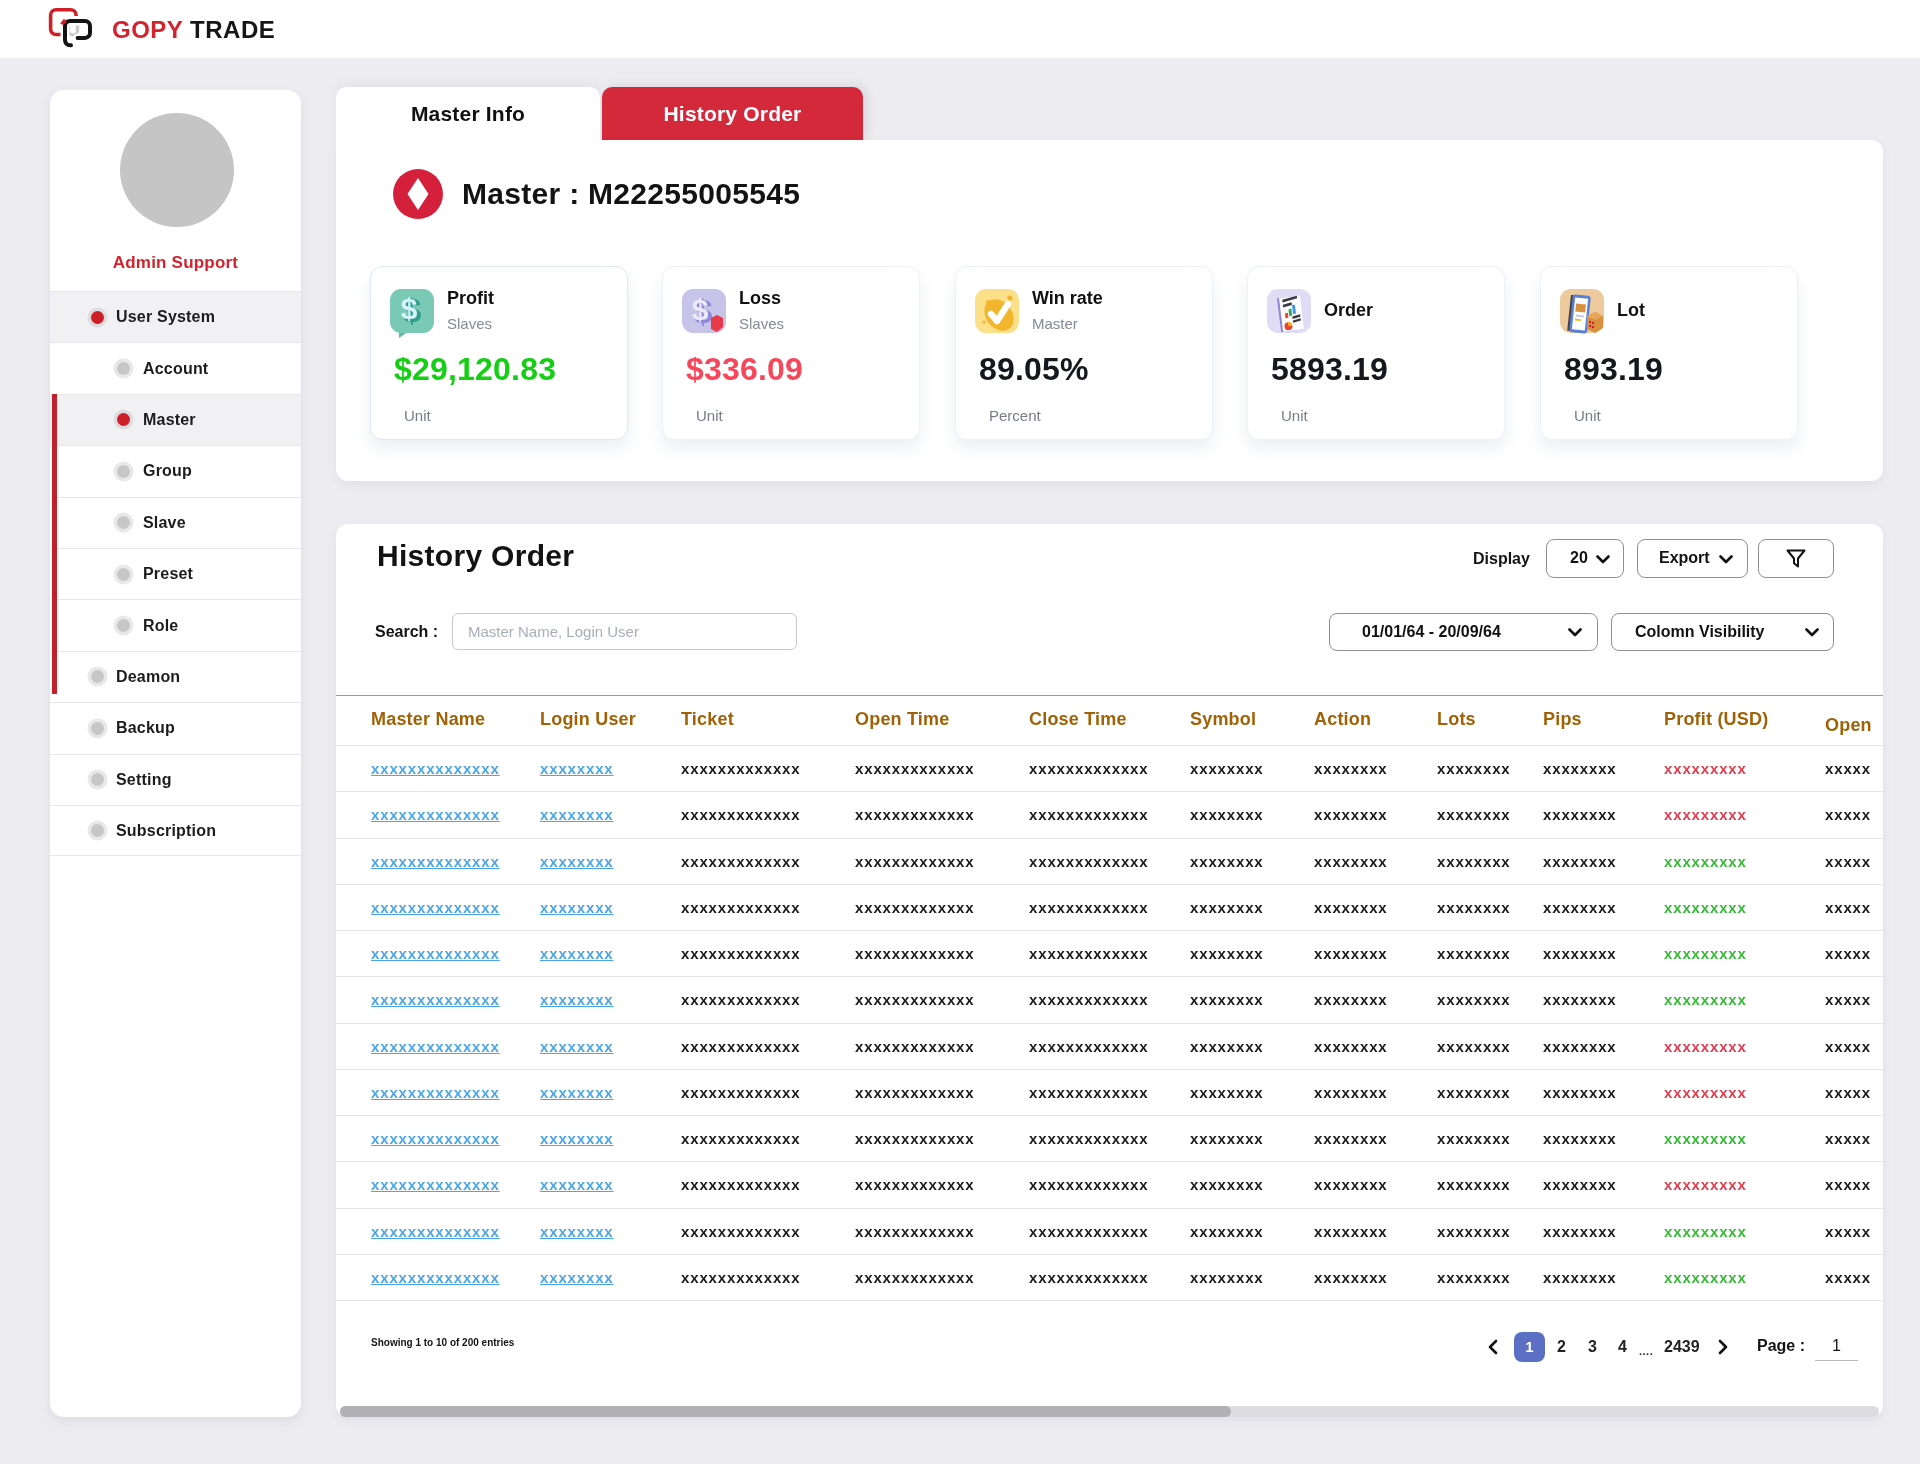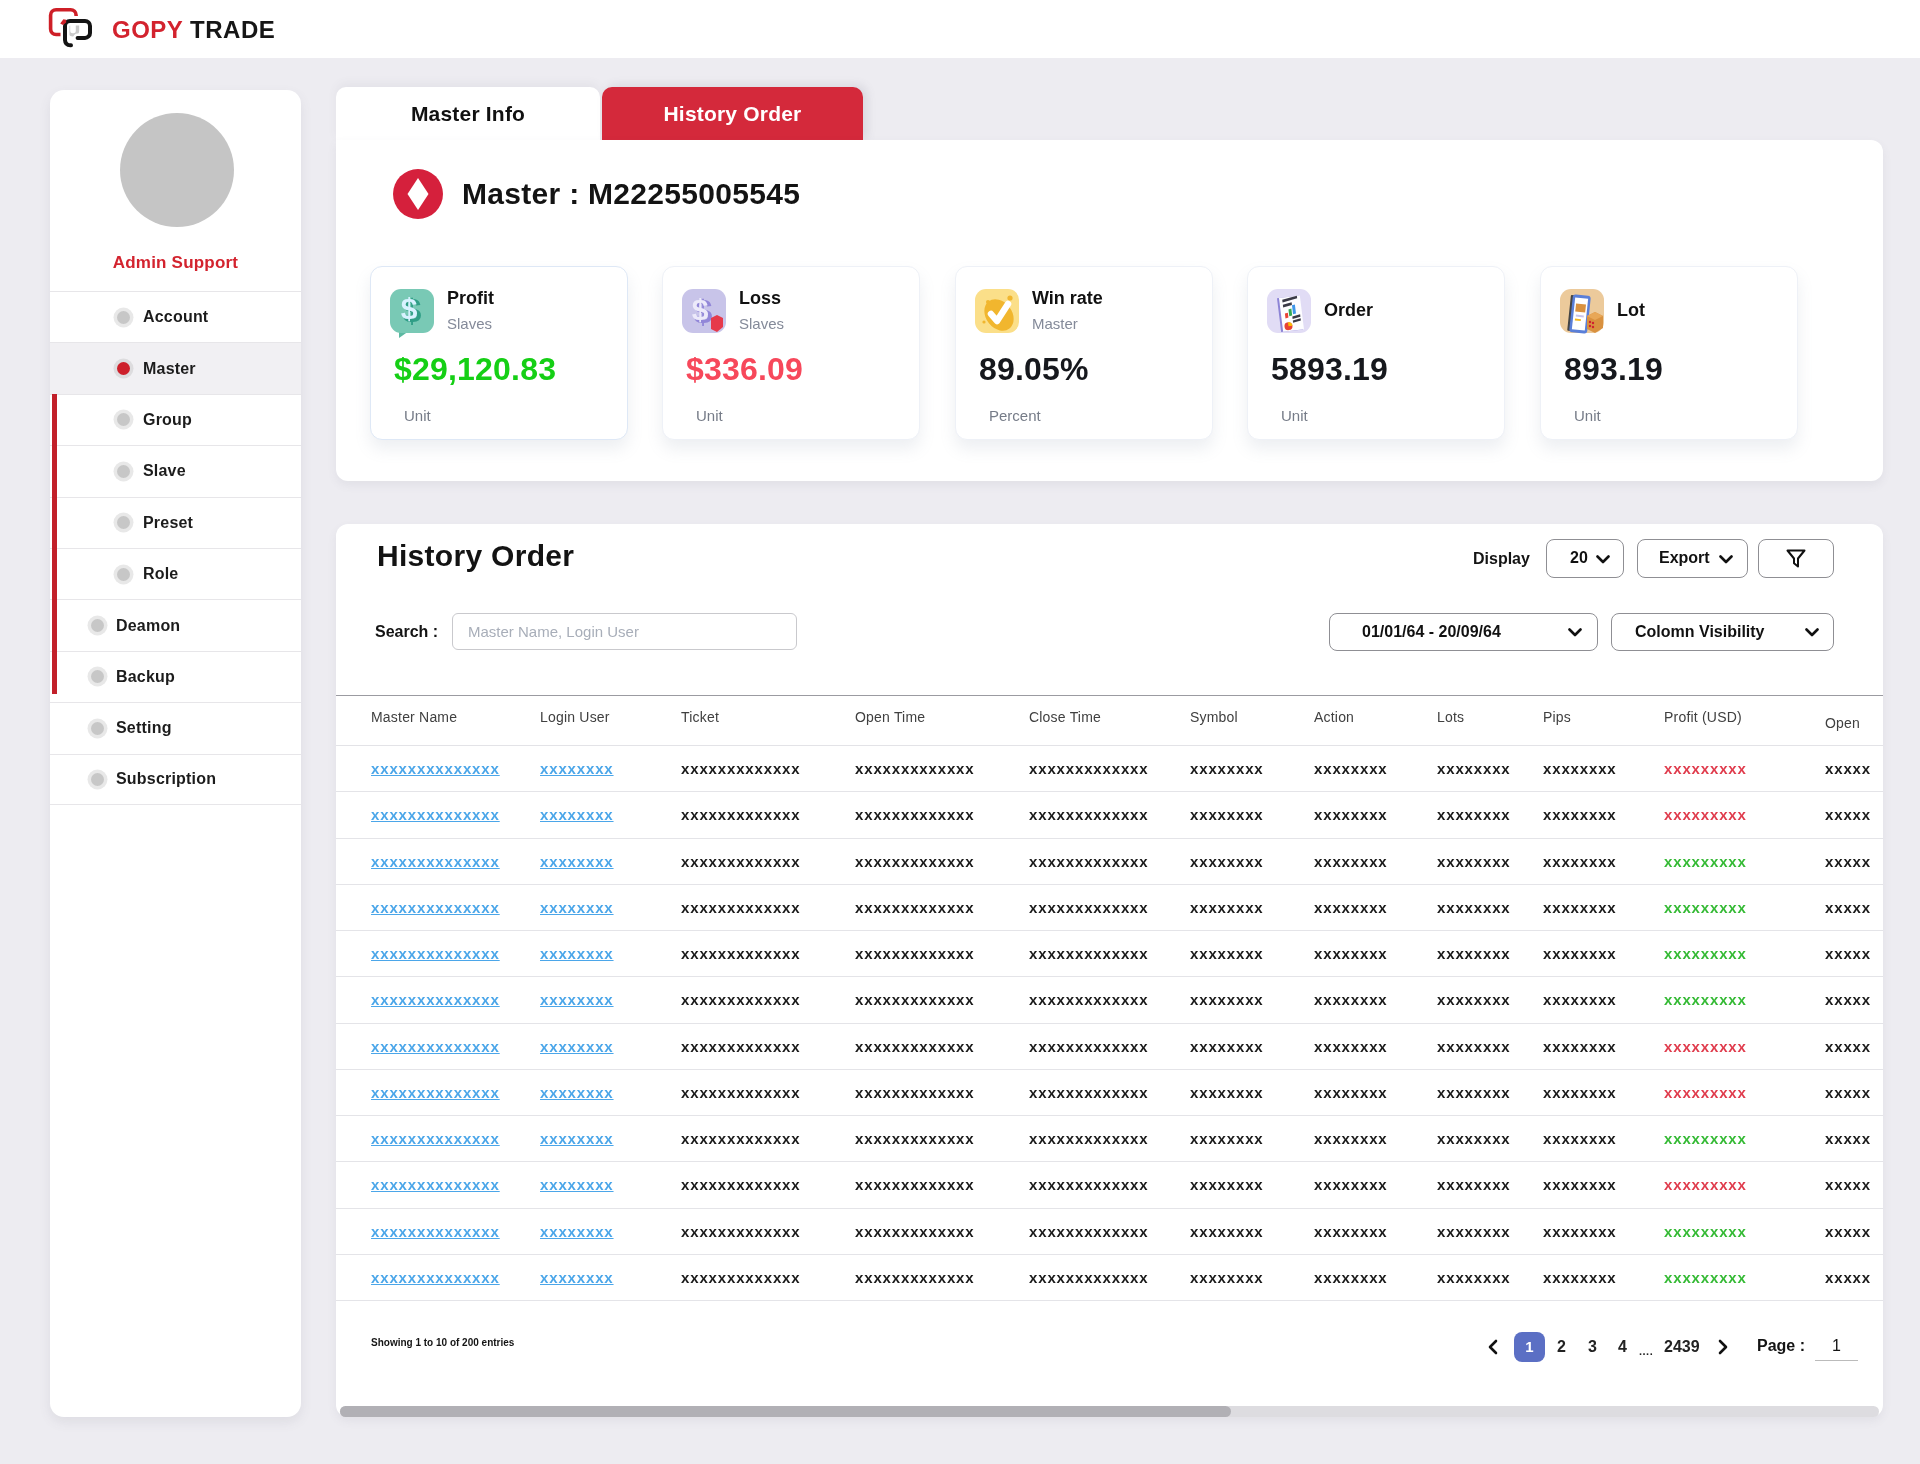--- a/index.html
+++ b/index.html
@@ -84,21 +84,21 @@
 .inp { position:absolute; left:116px; top:89px; width:345px; height:37px; border:1px solid #c9c9cd; border-radius:6px;
   line-height:35px; padding-left:15px; font-size:15px; color:#a8aeb9; }
 .btn-date { left:993px; top:89px; width:269px; height:38px; }
 .btn-date .bt { left:32px; top:0; line-height:35px; }
 .btn-col { left:1275px; top:89px; width:223px; height:38px; }
 .btn-col .bt { left:23px; top:0; line-height:35px; }
 
 
 .tbl-top { position:absolute; left:0; top:171px; width:1547px; height:0; border-top:1.5px solid #9b9ba1; }
 .thead { position:absolute; left:0; top:172px; width:1547px; height:50px; border-bottom:1px solid #e3e3e7; }
-.th { position:absolute; top:13px; font-size:14px; font-weight:normal; color:#404040; letter-spacing:.2px; white-space:nowrap;}
+.th { position:absolute; top:13px; font-size:18px; font-weight:bold; color:#a16207; letter-spacing:.2px; white-space:nowrap;}
 .trow { position:absolute; left:0; width:1547px; height:46.25px; border-bottom:1px solid #e4e4e8; }
 .td { position:absolute; top:14px; font-size:15px; font-weight:bold; letter-spacing:.85px; color:#1a1a1a; white-space:nowrap;}
 .td.lnk { color:#4ba6e9; text-decoration:underline; }
 .td.pr { color:#e03c4d; }
 .td.pg { color:#35ba35; }
 .c-mn { left:35px; } .c-lu { left:204px; } .c-tk { left:345px; } .c-ot { left:519px; }
 .c-ct { left:693px; } .c-sy { left:854px; } .c-ac { left:978px; } .c-lo { left:1101px; }
 .c-pi { left:1207px; } .c-pf { left:1328px; } .c-op { left:1489px; }
 
 
@@ -135,20 +135,24 @@
     <path d="M 31.6 35.9 H 39 A 5 5 0 0 0 44 30.9 V 24 A 5 5 0 0 0 39 19 H 24 A 5 5 0 0 0 19 24 V 38 Q 19.3 43.6 25 43.3" fill="none" stroke="#141414" stroke-width="4" stroke-linecap="round" stroke-linejoin="round"></path>
     <polygon points="14.2,21.5 17.4,17.2 20.2,17.8 20.2,20.6 17,22.9" fill="#ce1f27"></polygon>
   </svg>
   <div class="logo-text"><span class="red">GOPY</span> TRADE</div>
 </div>
 
 <div class="sidebar">
   <div class="avatar"></div>
   <div class="admin">Admin Support</div>
   <div class="menu">
+    <div class="mi top active">
+        <span class="dot red"></span>
+        <span class="lbl">User System</span>
+      </div>
     <div class="mi sub">
         <span class="dot"></span>
         <span class="lbl">Account</span>
       </div>
     <div class="mi sub active">
         <span class="dot red"></span>
         <span class="lbl">Master</span>
       </div>
     <div class="mi sub">
         <span class="dot"></span>

